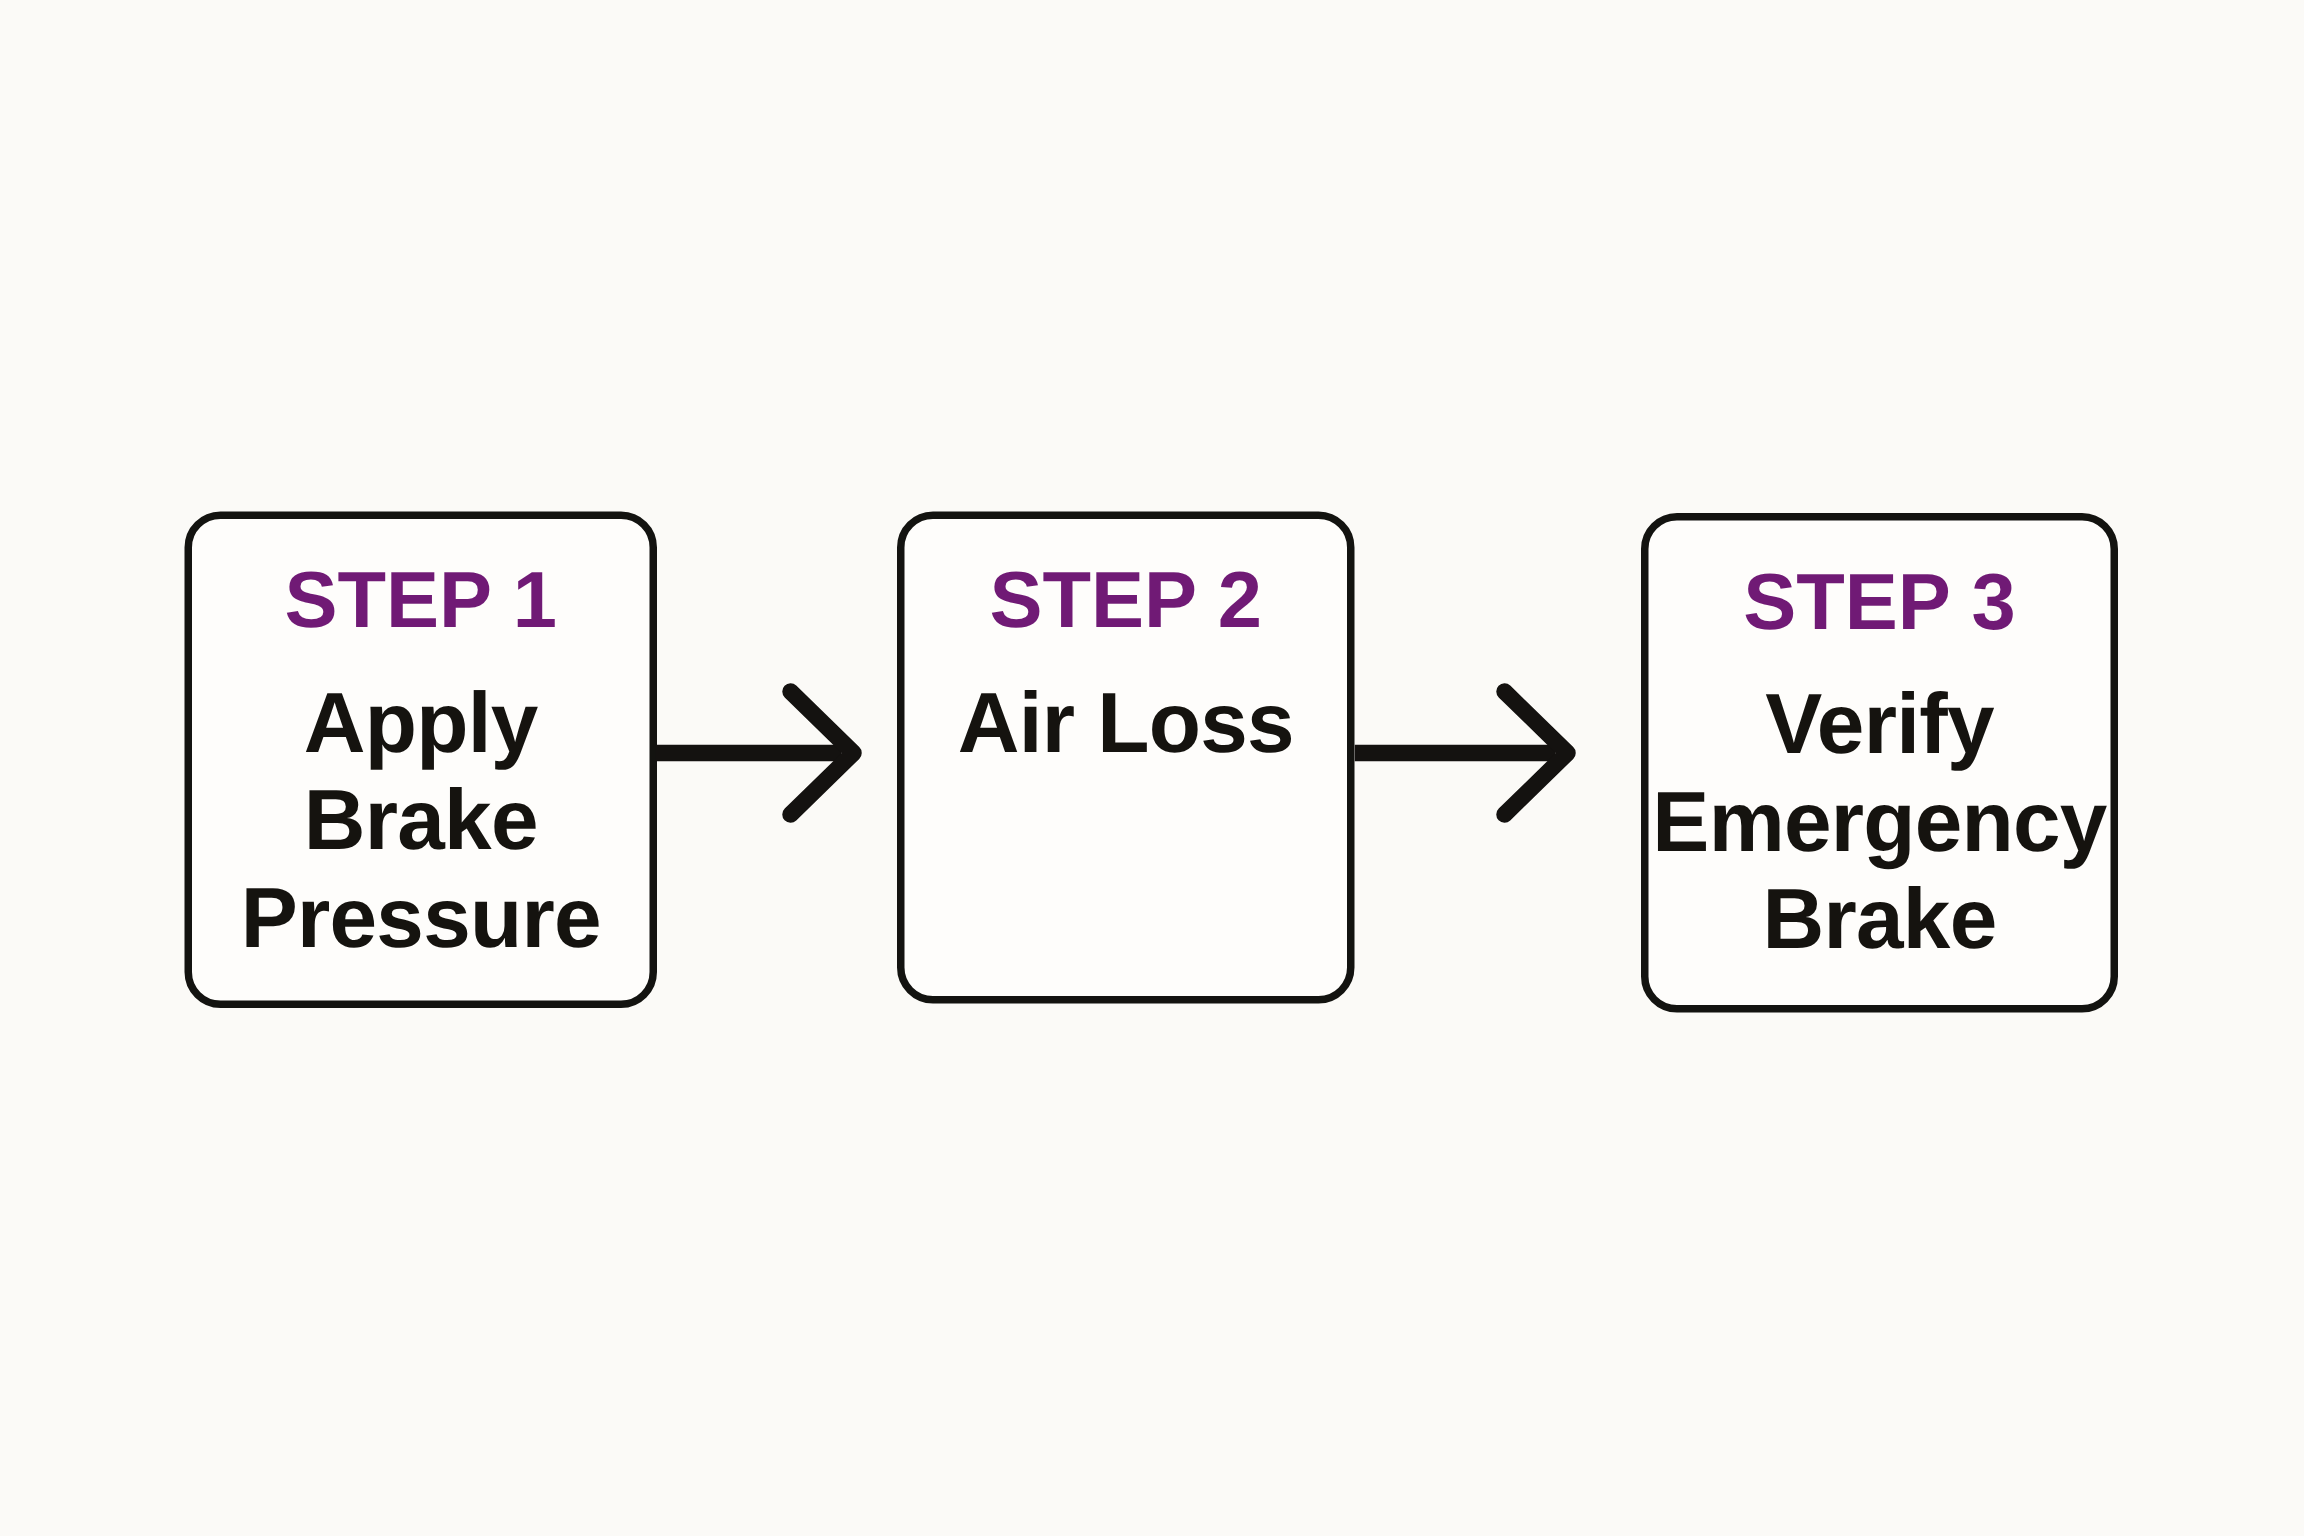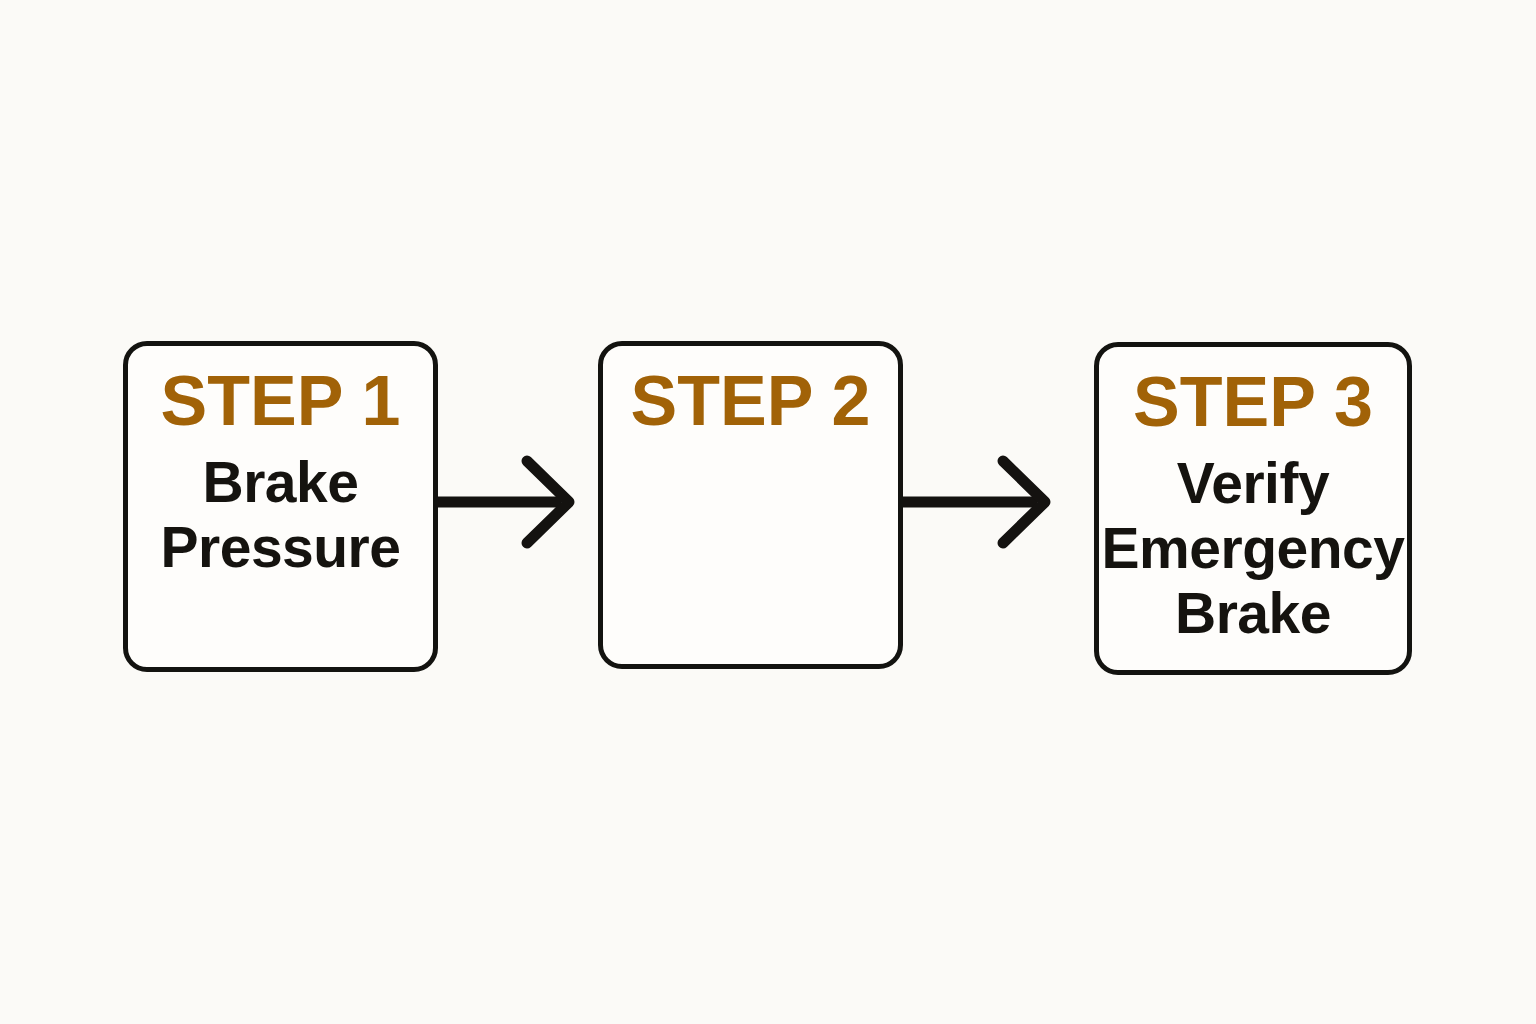--- a/index.html
+++ b/index.html
@@ -28,24 +28,24 @@
     flex-direction: column;
     align-items: center;
     padding-top: 26px;
     text-align: center;
   }
   .step-box.box-1 { left: 123px; top: 341px; width: 315px; height: 331px; }
   .step-box.box-2 { left: 598px; top: 341px; width: 305px; height: 328px; text-align: center; }
   .step-box.box-3 { left: 1094px; top: 342px; width: 318px; height: 333px; text-align: center; }
 
   .step-label {
-    font-size: 70px;
+    font-size: 53px;
     line-height: 58px;
     font-weight: 700;
-    color: #a16207;
+    color: #701a75;
     letter-spacing: 0px;
     white-space: nowrap;
   }
   .step-lines {
     margin-top: 20px;
     display: flex;
     flex-direction: column;
     align-items: center;
   }
   .step-line {
@@ -64,33 +64,35 @@
   .flow-arrow.arrow-2 { left: 903px; }
 </style>
 </head>
 <body>
 
 <div class="canvas">
 
   <div class="step-box box-1">
     <div class="step-label">STEP 1</div>
     <div class="step-lines">
+      <div class="step-line">Apply</div>
       <div class="step-line">Brake</div>
       <div class="step-line">Pressure</div>
     </div>
   </div>
 
   <svg class="flow-arrow arrow-1" width="140" height="96" viewBox="0 0 140 96" fill="none">
     <line x1="0" y1="48" x2="124" y2="48" stroke="#141210" stroke-width="11"></line>
     <polyline points="90,7 132,48 90,89" stroke="#141210" stroke-width="11" stroke-linecap="round" stroke-linejoin="round" fill="none"></polyline>
   </svg>
 
   <div class="step-box box-2">
     <div class="step-label">STEP 2</div>
     <div class="step-lines">
+      <div class="step-line">Air Loss</div>
     </div>
   </div>
 
   <svg class="flow-arrow arrow-2" width="150" height="96" viewBox="0 0 150 96" fill="none">
     <line x1="0" y1="48" x2="134" y2="48" stroke="#141210" stroke-width="11"></line>
     <polyline points="100,7 142,48 100,89" stroke="#141210" stroke-width="11" stroke-linecap="round" stroke-linejoin="round" fill="none"></polyline>
   </svg>
 
   <div class="step-box box-3">
     <div class="step-label">STEP 3</div>

